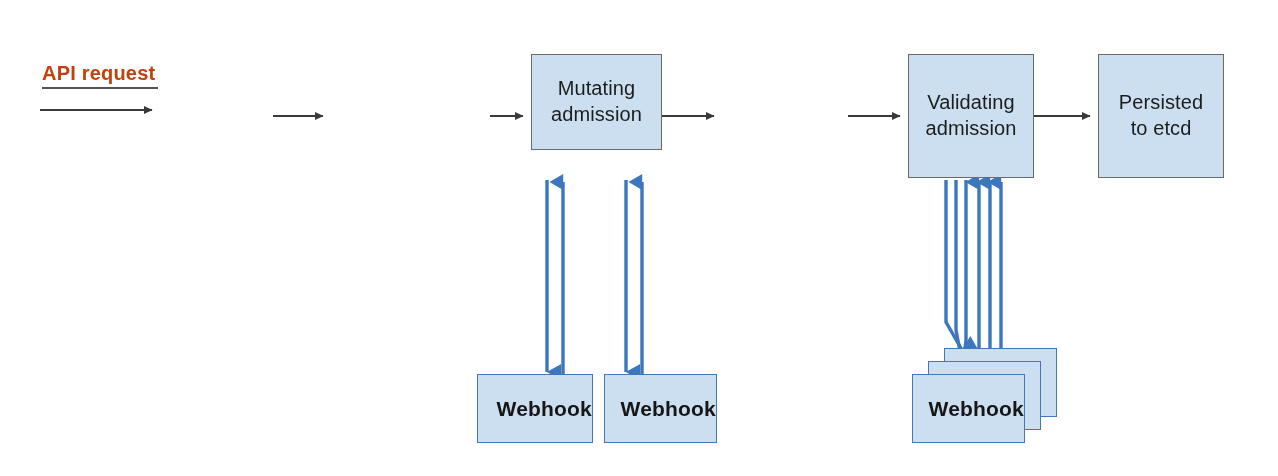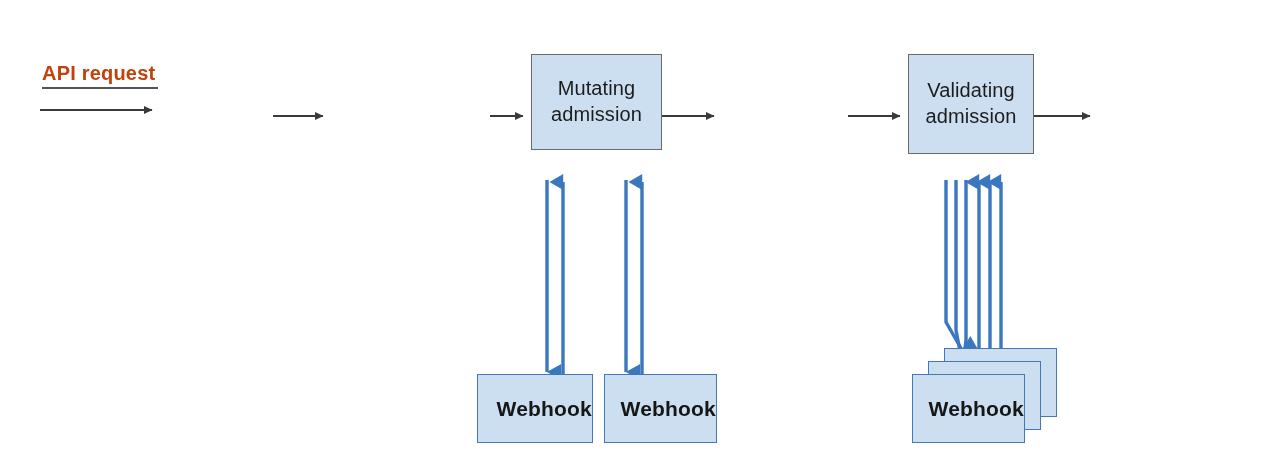--- a/index.html
+++ b/index.html
@@ -127,24 +127,27 @@
 
   <div class="req-label" style="left:42px;top:62px;">API request</div>
 
 
 
   <div class="node" style="left:531px;top:54px;width:131px;height:96px;">
     <span>Mutating<br>admission</span>
   </div>
 
 
-  <div class="node" style="left:908px;top:54px;width:126px;height:100px;">
+  <div class="node" style="left:908px;top:54px;width:126px;height:124px;">
     <span>Validating<br>admission</span>
   </div>
 
+  <div class="node" style="left:1098px;top:54px;width:126px;height:124px;">
+    <span>Persisted<br>to etcd</span>
+  </div>
 
   <div class="webhook" style="left:477px;top:374px;width:116px;height:69px;">
     <span>Webhook</span>
   </div>
 
   <div class="webhook" style="left:604px;top:374px;width:113px;height:69px;">
     <span>Webhook</span>
   </div>
 
   <div class="webhook ghost" style="left:944px;top:348px;width:113px;height:69px;"></div>

